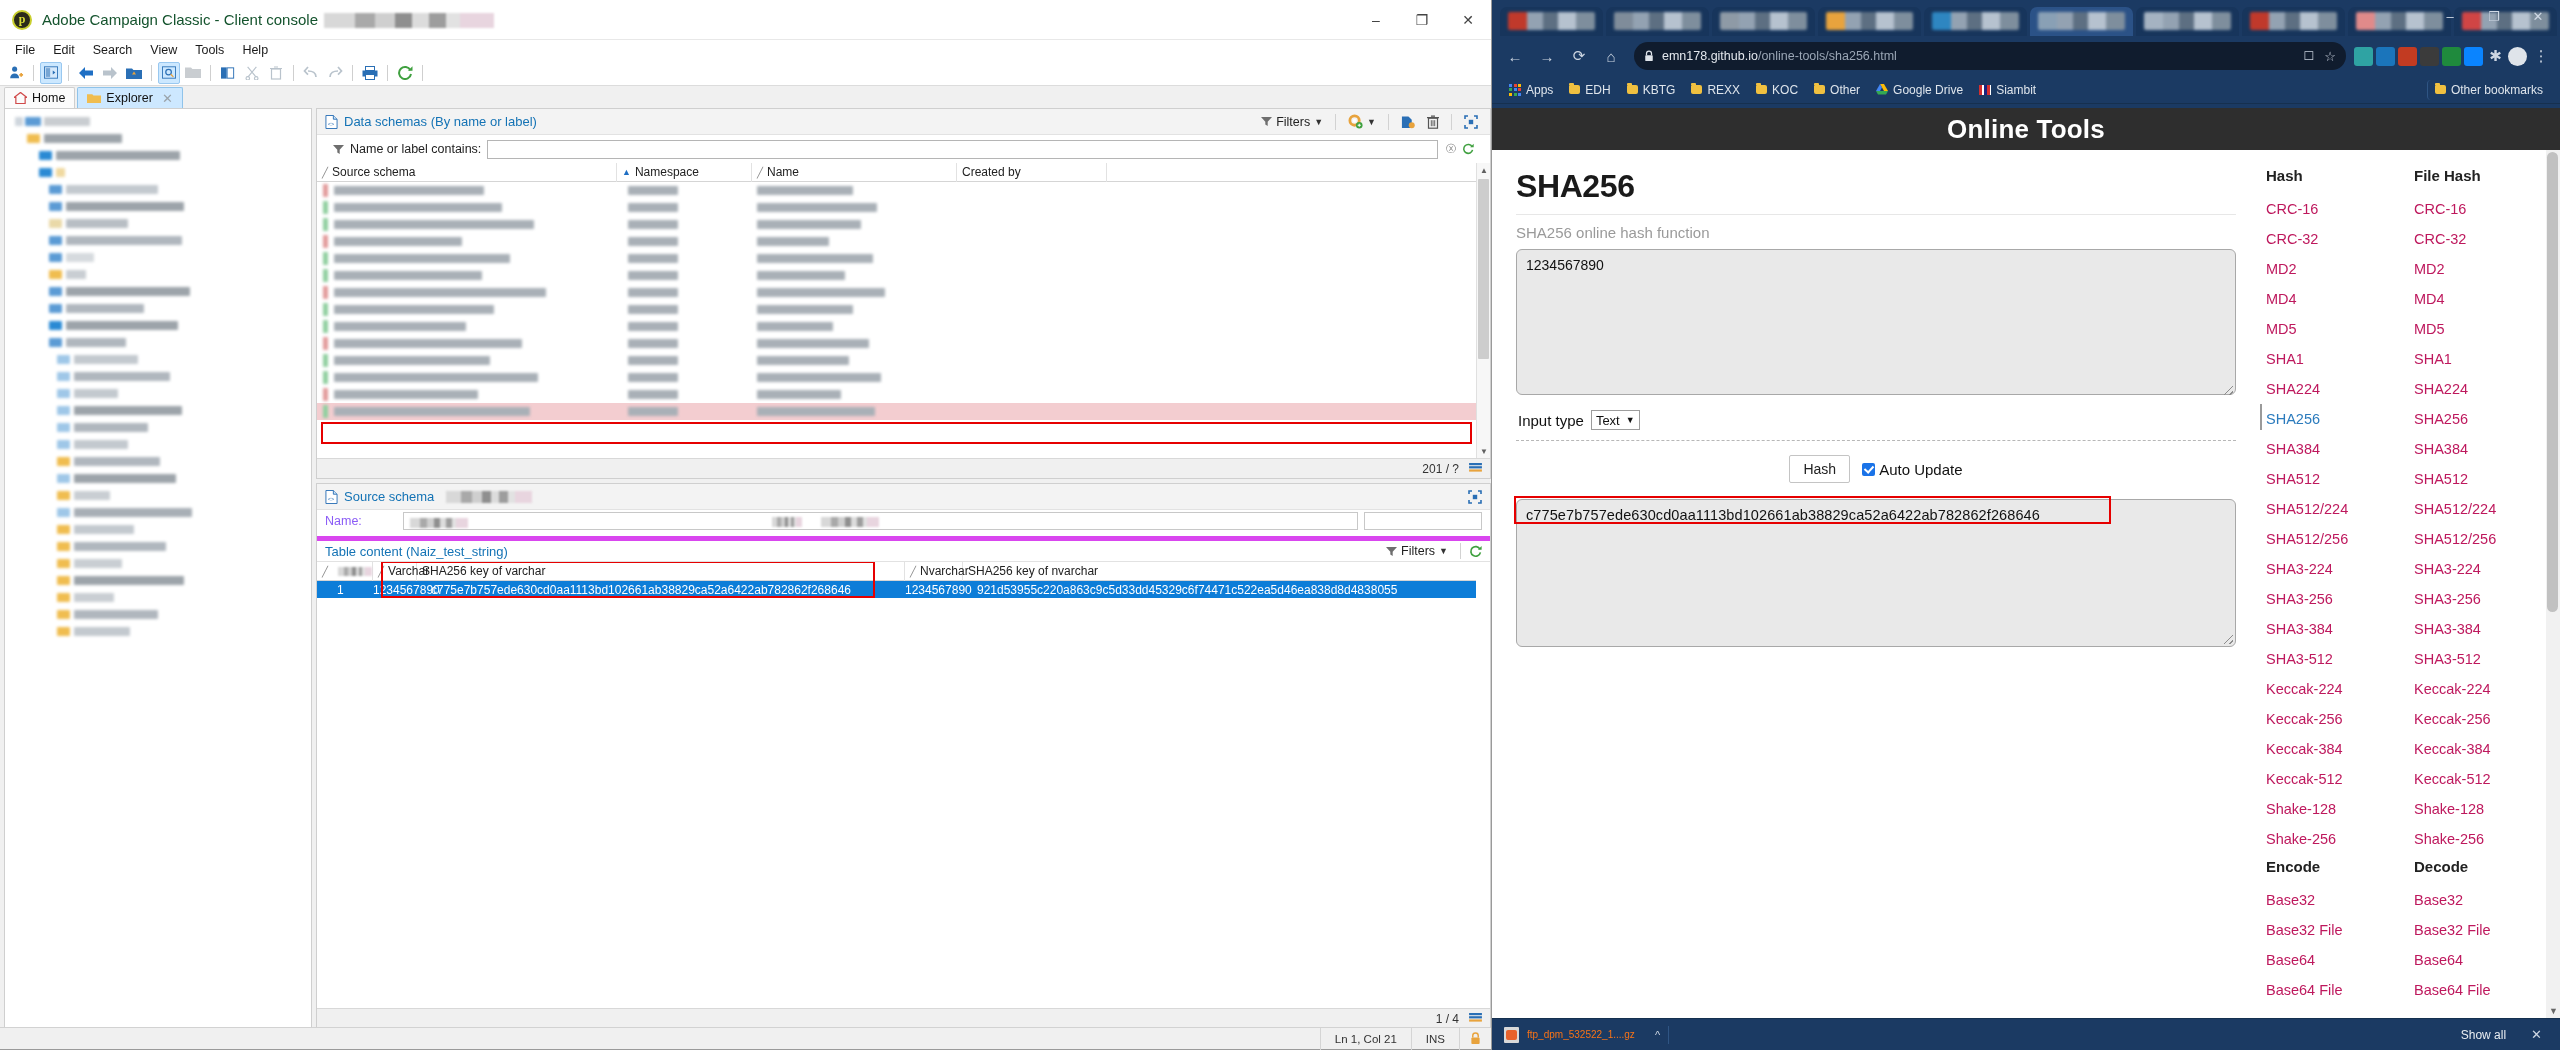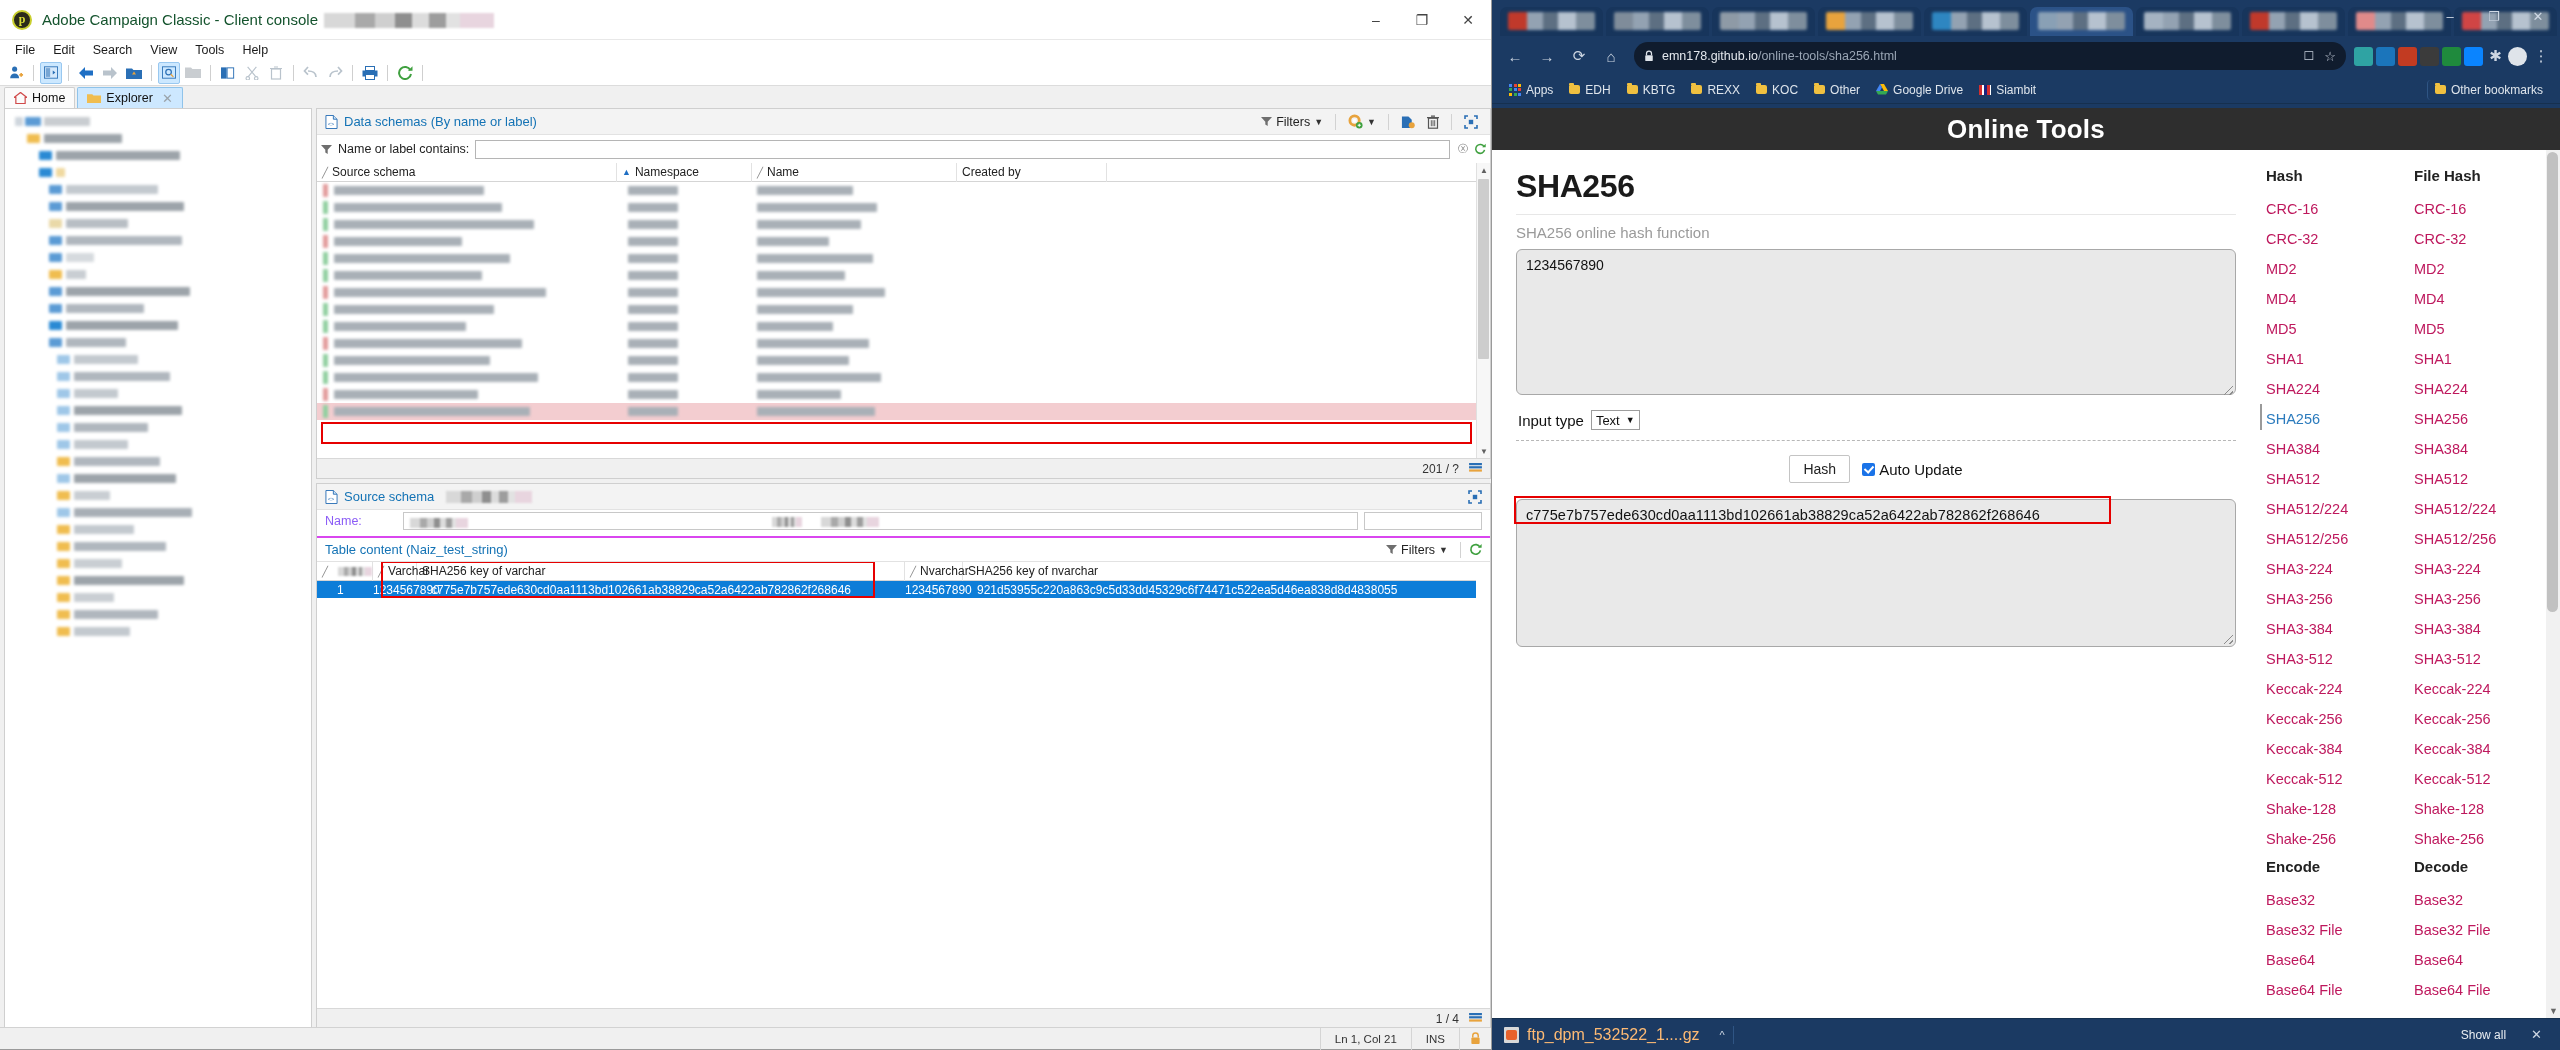--- a/index.html
+++ b/index.html
@@ -72,21 +72,21 @@
   }
   .sec-head {
     height:26px; background:#f3f3f3; display:flex; align-items:center; padding:0 8px;
     border-bottom:1px solid #e2e2e2; gap:6px;
   }
   .sec-title { color:#1473b5; font-size:13px; }
   .sec-tools { margin-left:auto; display:flex; align-items:center; gap:4px; }
   .ttool { display:flex; align-items:center; gap:4px; font-size:12.5px; color:#222; padding:2px 4px; }
   .vsep { width:1px; height:16px; background:#d2d2d2; margin:0 4px; }
 
-  .filterbar { height:28px; display:flex; align-items:center; padding:0 4px; gap:6px; background:#fff; }
+  .filterbar { height:28px; display:flex; align-items:center; padding:0 16px; gap:6px; background:#fff; }
   .filter-label { font-size:12.5px; color:#222; }
   .inp {
     flex:1; height:19px; border:1px solid #b5b5b5; background:#fff; font-size:12px;
     padding:0 4px; color:#111; font-family:"Liberation Sans",sans-serif;
   }
 
   .grid { flex:1; position:relative; overflow:hidden; background:#fff; }
   .grid-head {
     height:19px; display:flex; align-items:center; background:#fff;
     border-bottom:1px solid #d5d5d5; font-size:12px; color:#222;
@@ -210,21 +210,21 @@
   .pg-scroll { position:absolute; right:0; top:0; width:14px; bottom:0; background:#f1f1f1; }
   .pg-thumb { position:absolute; left:1px; width:11px; background:#c1c1c1; border-radius:6px; }
 
   .downloadbar {
     position:absolute; left:0; right:0; bottom:0; height:32px; background:#1b3a63;
     display:flex; align-items:center; padding:0 8px; gap:0; border-top:1px solid #15304f;
   }
   .dl-item { display:flex; align-items:center; gap:8px; padding:0 12px 0 4px; height:26px; }
   .dl-ic { width:15px; height:16px; background:#d9d9d9; border-radius:1px; position:relative; overflow:hidden; }
   .dl-ic:after { content:""; position:absolute; left:2px; top:3px; width:11px; height:10px; background:#e8622c; border-radius:2px; }
-  .dl-name { font-size:16px; color:#fdba74; white-space:nowrap;text-align:right; }
+  .dl-name { font-size:10px; color:#f97316; white-space:nowrap;text-align:right; }
   .dl-caret { color:#cfd8e4; font-size:11px; padding:0 8px; }
   .dl-sep { width:1px; height:18px; background:#2f5584; }
   .dl-right { margin-left:auto; display:flex; align-items:center; gap:4px; }
   .dl-showall { font-size:12px; color:#e9edf2; padding:5px 11px; border-radius:3px; }
   .dl-close { font-size:13px; color:#cfd8e4; padding:4px 10px; }
 </style>
 </head>
 <body>
 
 <div class="screen">
@@ -707,21 +707,21 @@
             <div class="formrow">
               <span class="formlabel red">Name:</span>
               <div class="formfield">
                 <span class="tb-redact" style="width:58px;height:10px;margin:3px 0 0 6px"></span>
                 <span class="tb-redact" style="width:30px;height:10px;margin-left:300px"></span>
                 <span class="tb-redact" style="width:58px;height:10px;margin-left:16px"></span>
               </div>
               <div style="width:118px;height:18px;border:1px solid #c8c8c8"></div>
             </div>
 
-            <div class="sec-head" style="background:#fff;border-top:2px solid #d946ef;margin-top:4px">
+            <div class="sec-head" style="background:#fff;border-top:5px solid #d946ef;margin-top:4px">
               <span class="sec-title">Table content (Naiz_test_string)</span>
               <div class="sec-tools">
                 <div class="ttool">
                   <svg width="11" height="11" viewBox="0 0 12 12">
                       <path d="M0 1h12L7.3 6.4V11L4.7 9.3V6.4z" fill="#6e6e6e"></path>
                     </svg>
                   <span>Filters</span>
                   <span style="font-size:9px;color:#333">▼</span>
                 </div>
                 <div class="vsep"></div>

